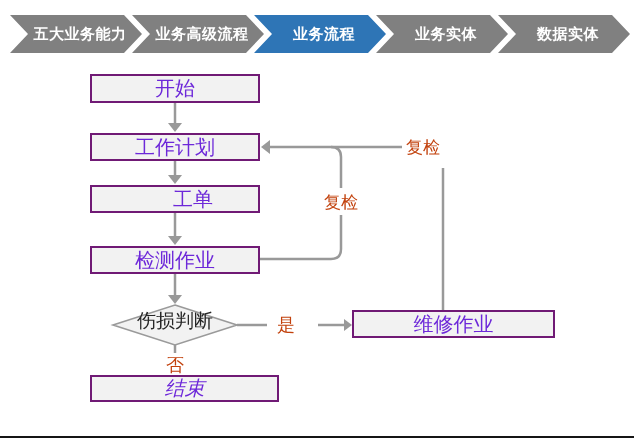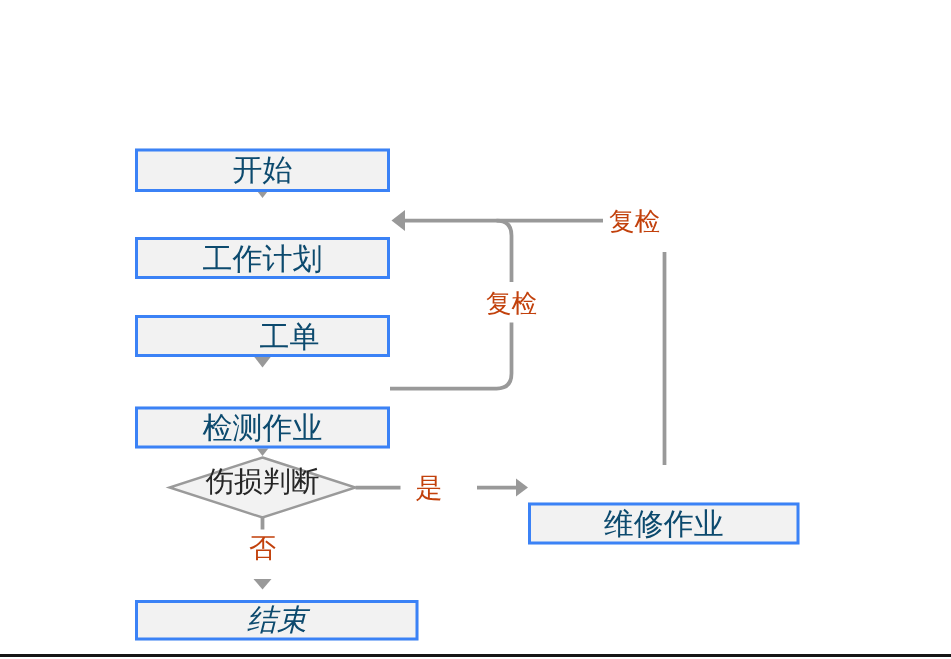--- a/index.html
+++ b/index.html
@@ -16,29 +16,29 @@
     color:#ffffff; font-weight:bold; font-size:15px; letter-spacing:0.5px;
     display:flex; align-items:center; justify-content:center; padding-left:8px;
     cursor:pointer;
   }
   .chev + .chev { margin-left:-10px; }
   .chev.active { background:#2E75B6; }
 
   
   .node {
     position:absolute; box-sizing:border-box; background:#F2F2F2;
-    border:2px solid #3b82f6; display:flex; align-items:center; justify-content:center;
-    font-size:20px; color:#0c4a6e;margin-top:25px;
+    border:2px solid #701a75; display:flex; align-items:center; justify-content:center;
+    font-size:20px; color:#6d28d9;
   }
   .n-start      { left:90px;  top:74px;  width:170px; height:29px; }
   .n-workplan   { left:90px;  top:133px; width:170px; height:28px; }
   .n-workorder  { left:90px;  top:185px; width:170px; height:28px;padding-left:36px; }
   .n-inspection { left:90px;  top:246px; width:170px; height:28px; }
   .n-end        { left:90px;  top:375px; width:189px; height:27px;font-style:italic; }
-  .n-repair     { left:352px; top:310px; width:181px; height:28px; }
+  .n-repair     { left:352px; top:310px; width:203px; height:28px; }
 
   .diamond-label {
     position:absolute; left:115px; top:308px; width:120px; text-align:center;
     font-size:19px; color:#262626;
   }
 
   .edge-label {
     position:absolute; text-align:center; color:#c2410c; font-size:17px;
   }
   .lbl-recheck-top { left:401px; top:136px; width:44px; }
@@ -51,20 +51,27 @@
   .conn-head { fill:#999999; stroke:none; }
   .diamond-shape { fill:#F2F2F2; stroke:#9a9a9a; stroke-width:1.6; }
 
   .bottom-rule { position:absolute; left:0; top:436px; width:634px; height:2px; background:#151515; }
 </style>
 </head>
 <body>
 
 <div class="stage">
 
+  <div class="chev-bar">
+    <div class="chev">五大业务能力</div>
+    <div class="chev">业务高级流程</div>
+    <div class="chev active">业务流程</div>
+    <div class="chev">业务实体</div>
+    <div class="chev">数据实体</div>
+  </div>
 
   <svg class="connectors" viewBox="0 0 634 439" xmlns="http://www.w3.org/2000/svg">
     <g class="conn-stroke">
       <line x1="175" y1="103" x2="175" y2="124"></line>
       <line x1="175" y1="161" x2="175" y2="176"></line>
       <line x1="175" y1="213" x2="175" y2="237"></line>
       <line x1="175" y1="274" x2="175" y2="296"></line>
       <line x1="175" y1="345" x2="175" y2="353"></line>
       <line x1="237" y1="325" x2="267" y2="325"></line>
       <line x1="318" y1="325" x2="344" y2="325"></line>

